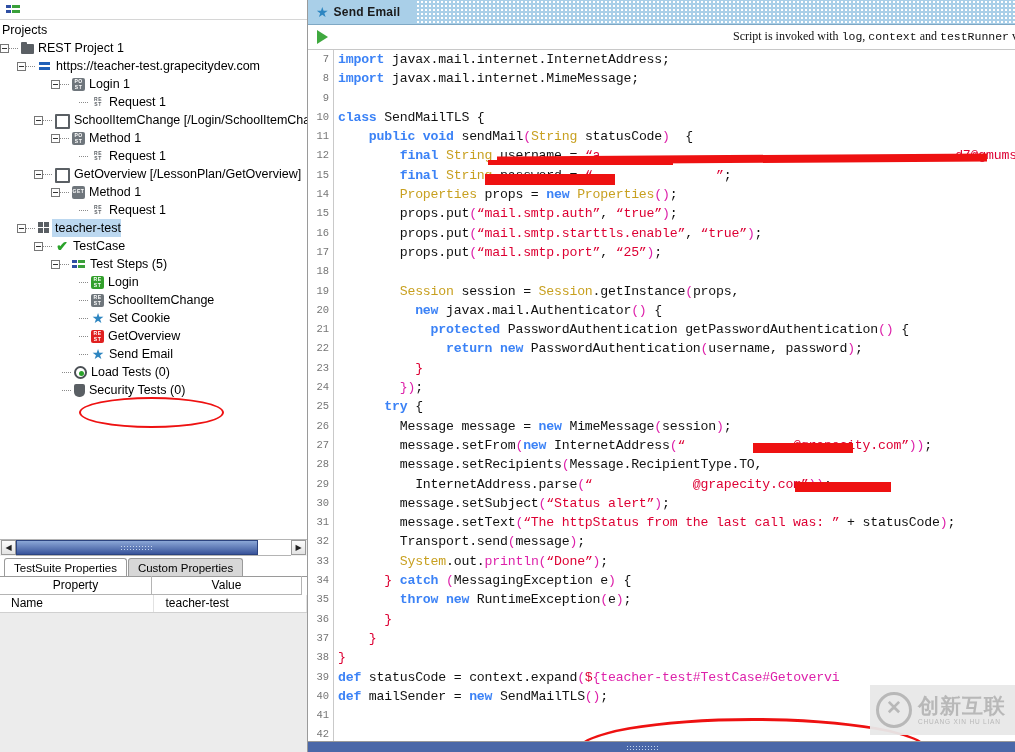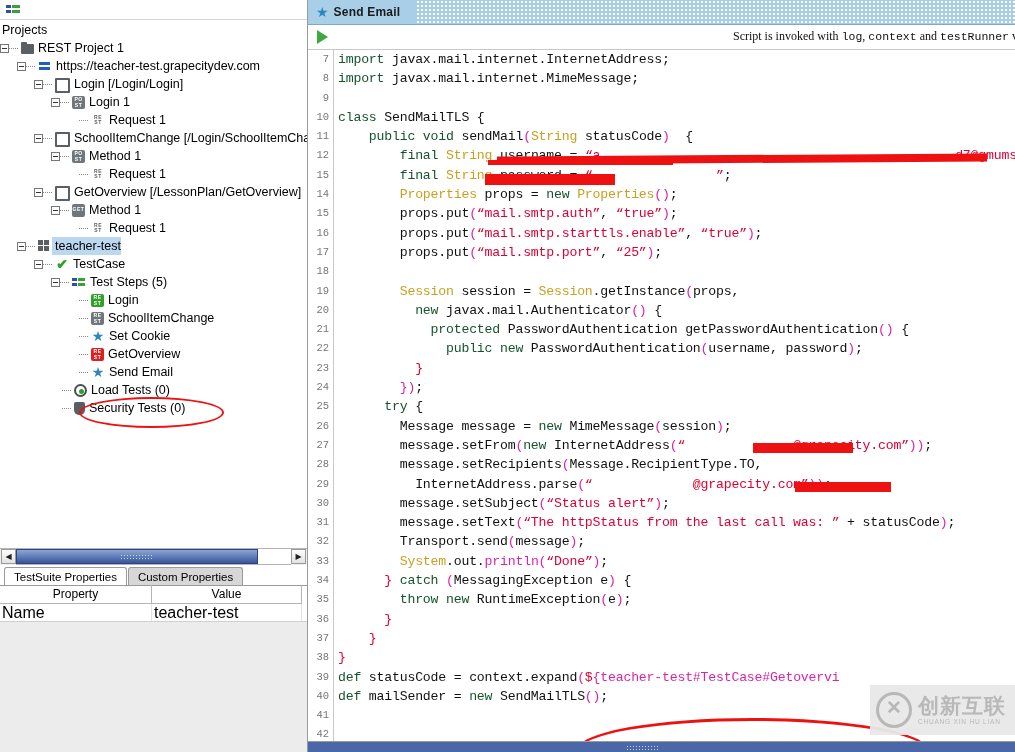--- a/index.html
+++ b/index.html
@@ -380,21 +380,22 @@
   }
   .pt-row {
     display: flex;
     height: 17px;
     line-height: 17px;
   }
   .pt-row .c {
     border-right: 1px solid #e2e2e2;
     box-sizing: border-box;
     padding-left: 2px;
-    font-size: 16px;
+    font-size: 12px;
+    margin-left: 9px;
   }
   .col-prop { width: 152px; }
   .col-val  { width: 150px; }
   #props-empty {
     flex: 1 1 auto;
     background: #ececec;
     border-top: 1px solid #d0d0d0;
   }
 
   
@@ -504,21 +505,21 @@
   }
   .cl {
     height: 19.3px;
     line-height: 19.3px;
     font-family: "Liberation Mono", monospace;
     font-size: 13.2px;
     white-space: pre;
     color: #111;
     letter-spacing: -0.2px;
   }
-  .kw  { color: #14532d; font-weight: normal; }
+  .kw  { color: #3b82f6; font-weight: bold; }
   .typ { color: #c8a020; }
   .str { color: #dd0033; }
   .pn  { color: #dd22aa; }
   .pl  { color: #111; }
   #redact-13a {
     position: absolute;
     left: 159px; top: 9px;
     width: 490px; height: 8px;
     background: #ee1111;
     transform: rotate(-0.35deg);
@@ -648,27 +649,20 @@
             <span class="dots"></span>
             <span class="ico ico-folder"></span>
             <span class="lbl">REST Project 1</span>
           </div>
           <div class="node">
             <span class="spacer" style="width:17px"></span>
             <span class="expander"></span>
             <span class="dots"></span>
             <span class="ico ico-iface"></span>
             <span class="lbl">https://teacher-test.grapecitydev.com</span>
-          </div>
-          <div class="node">
-            <span class="spacer" style="width:34px"></span>
-            <span class="expander"></span>
-            <span class="dots"></span>
-            <span class="ico ico-resource"></span>
-            <span class="lbl">Login [/Login/Login]</span>
           </div>
           <div class="node">
             <span class="spacer" style="width:51px"></span>
             <span class="expander"></span>
             <span class="dots"></span>
             <span class="ico badge gray">
               <span class="r1">PO</span>
               <span class="r2">ST</span>
             </span>
             <span class="lbl">Login 1</span>
@@ -913,21 +907,21 @@
           <div class="cl line-rel"><span class="pl">        </span><span class="kw">final </span><span class="typ">String</span><span class="pl"> username = </span><span class="str">“a                                              d7@gmums.com”</span><span id="redact-13a"></span><span id="redact-13b"></span></div>
           <div class="cl line-rel"><span class="pl">        </span><span class="kw">final </span><span class="typ">String</span><span class="pl"> password = </span><span class="str">“                ”</span><span class="pl">;</span><span id="redact-14"></span></div>
           <div class="cl"><span class="pl">        </span><span class="typ">Properties</span><span class="pl"> props = </span><span class="kw">new </span><span class="typ">Properties</span><span class="pn">()</span><span class="pl">;</span></div>
           <div class="cl"><span class="pl">        props.put</span><span class="pn">(</span><span class="str">“mail.smtp.auth”</span><span class="pl">, </span><span class="str">“true”</span><span class="pn">)</span><span class="pl">;</span></div>
           <div class="cl"><span class="pl">        props.put</span><span class="pn">(</span><span class="str">“mail.smtp.starttls.enable”</span><span class="pl">, </span><span class="str">“true”</span><span class="pn">)</span><span class="pl">;</span></div>
           <div class="cl"><span class="pl">        props.put</span><span class="pn">(</span><span class="str">“mail.smtp.port”</span><span class="pl">, </span><span class="str">“25”</span><span class="pn">)</span><span class="pl">;</span></div>
           <div class="cl">&nbsp;</div>
           <div class="cl"><span class="pl">        </span><span class="typ">Session</span><span class="pl"> session = </span><span class="typ">Session</span><span class="pl">.getInstance</span><span class="pn">(</span><span class="pl">props,</span></div>
           <div class="cl"><span class="pl">          </span><span class="kw">new </span><span class="pl">javax.mail.Authenticator</span><span class="pn">()</span><span class="pl"> {</span></div>
           <div class="cl"><span class="pl">            </span><span class="kw">protected </span><span class="pl">PasswordAuthentication getPasswordAuthentication</span><span class="pn">()</span><span class="pl"> {</span></div>
-          <div class="cl"><span class="pl">              </span><span class="kw">public new </span><span class="pl">PasswordAuthentication</span><span class="pn">(</span><span class="pl">username, password</span><span class="pn">)</span><span class="pl">;</span></div>
+          <div class="cl"><span class="pl">              </span><span class="kw">return new </span><span class="pl">PasswordAuthentication</span><span class="pn">(</span><span class="pl">username, password</span><span class="pn">)</span><span class="pl">;</span></div>
           <div class="cl"><span class="pl">          </span><span class="str">}</span></div>
           <div class="cl"><span class="pl">        </span><span class="pn">})</span><span class="pl">;</span></div>
           <div class="cl"><span class="pl">      </span><span class="kw">try </span><span class="pl">{</span></div>
           <div class="cl"><span class="pl">        Message message = </span><span class="kw">new </span><span class="pl">MimeMessage</span><span class="pn">(</span><span class="pl">session</span><span class="pn">)</span><span class="pl">;</span></div>
           <div class="cl line-rel"><span class="pl">        message.setFrom</span><span class="pn">(</span><span class="kw">new </span><span class="pl">InternetAddress</span><span class="pn">(</span><span class="str">“              @grapecity.com”</span><span class="pn">))</span><span class="pl">;</span><span id="redact-29"></span></div>
           <div class="cl"><span class="pl">        message.setRecipients</span><span class="pn">(</span><span class="pl">Message.RecipientType.TO,</span></div>
           <div class="cl line-rel"><span class="pl">          InternetAddress.parse</span><span class="pn">(</span><span class="str">“             @grapecity.com”</span><span class="pn">))</span><span class="pl">;</span><span id="redact-31"></span></div>
           <div class="cl"><span class="pl">        message.setSubject</span><span class="pn">(</span><span class="str">“Status alert”</span><span class="pn">)</span><span class="pl">;</span></div>
           <div class="cl"><span class="pl">        message.setText</span><span class="pn">(</span><span class="str">“The httpStatus from the last call was: ”</span><span class="pl"> + statusCode</span><span class="pn">)</span><span class="pl">;</span></div>
           <div class="cl"><span class="pl">        Transport.send</span><span class="pn">(</span><span class="pl">message</span><span class="pn">)</span><span class="pl">;</span></div>

